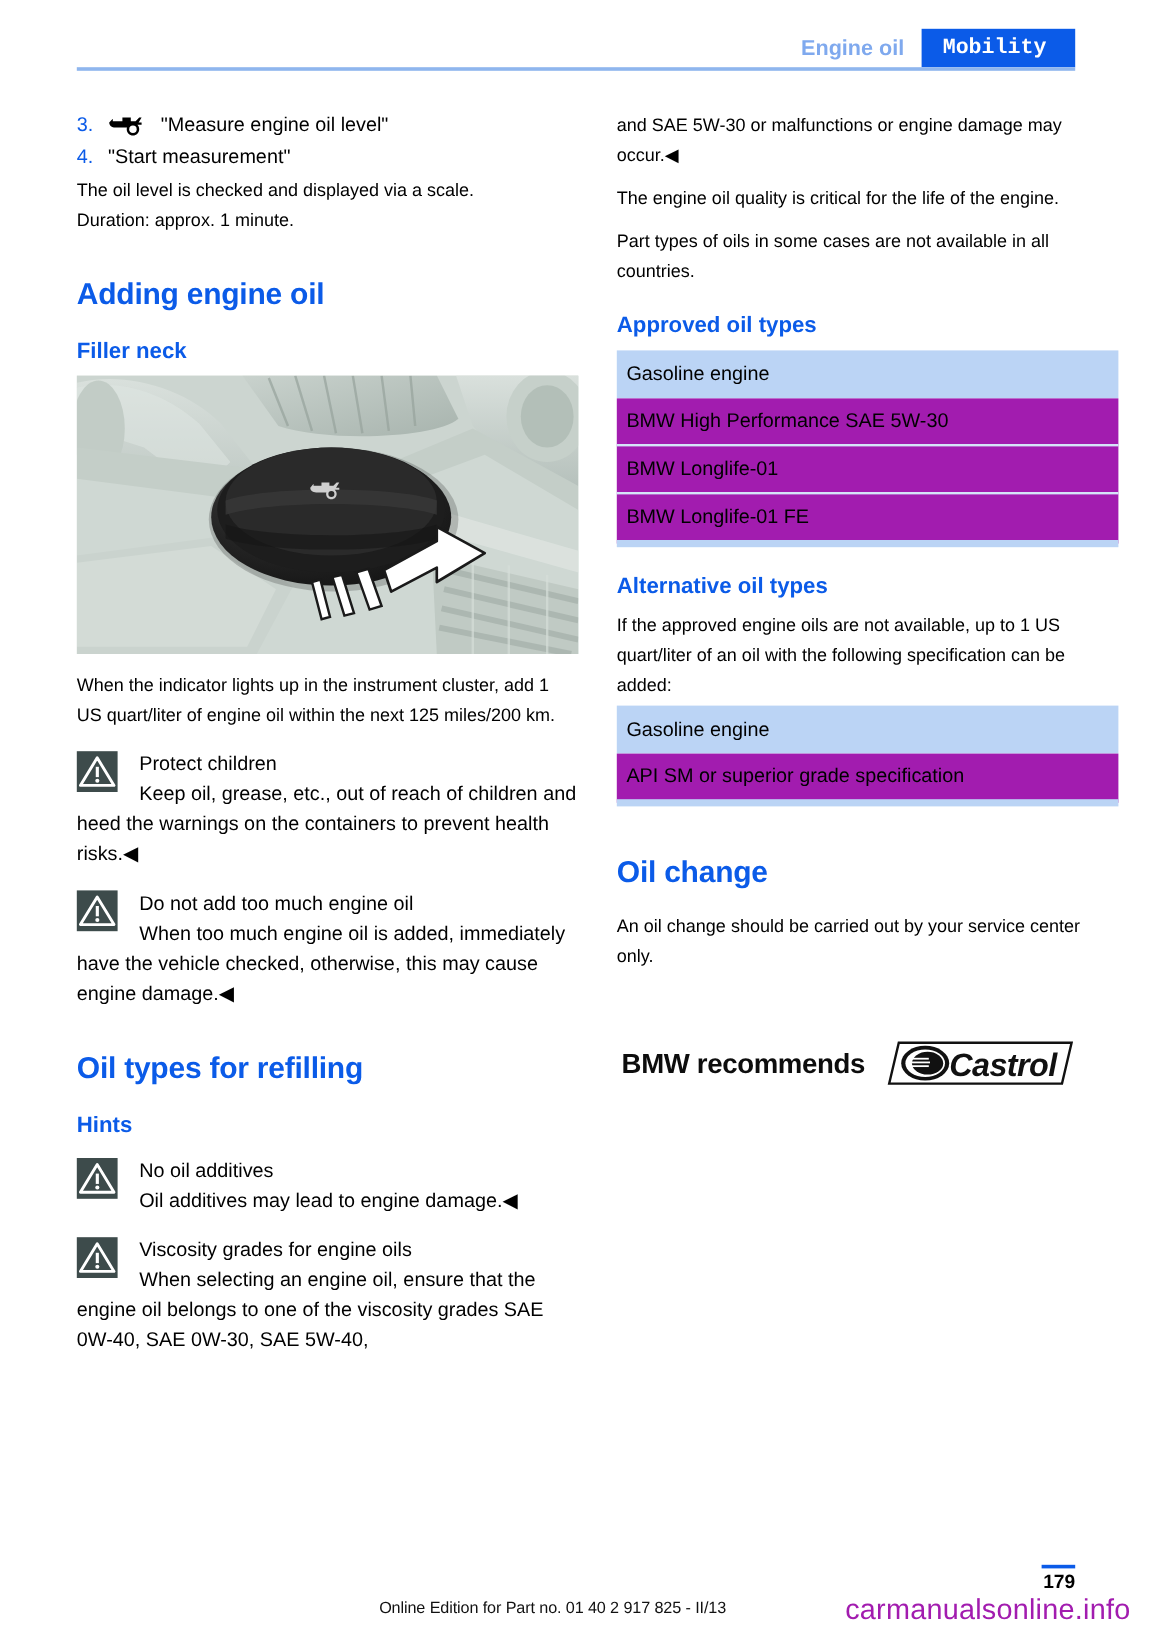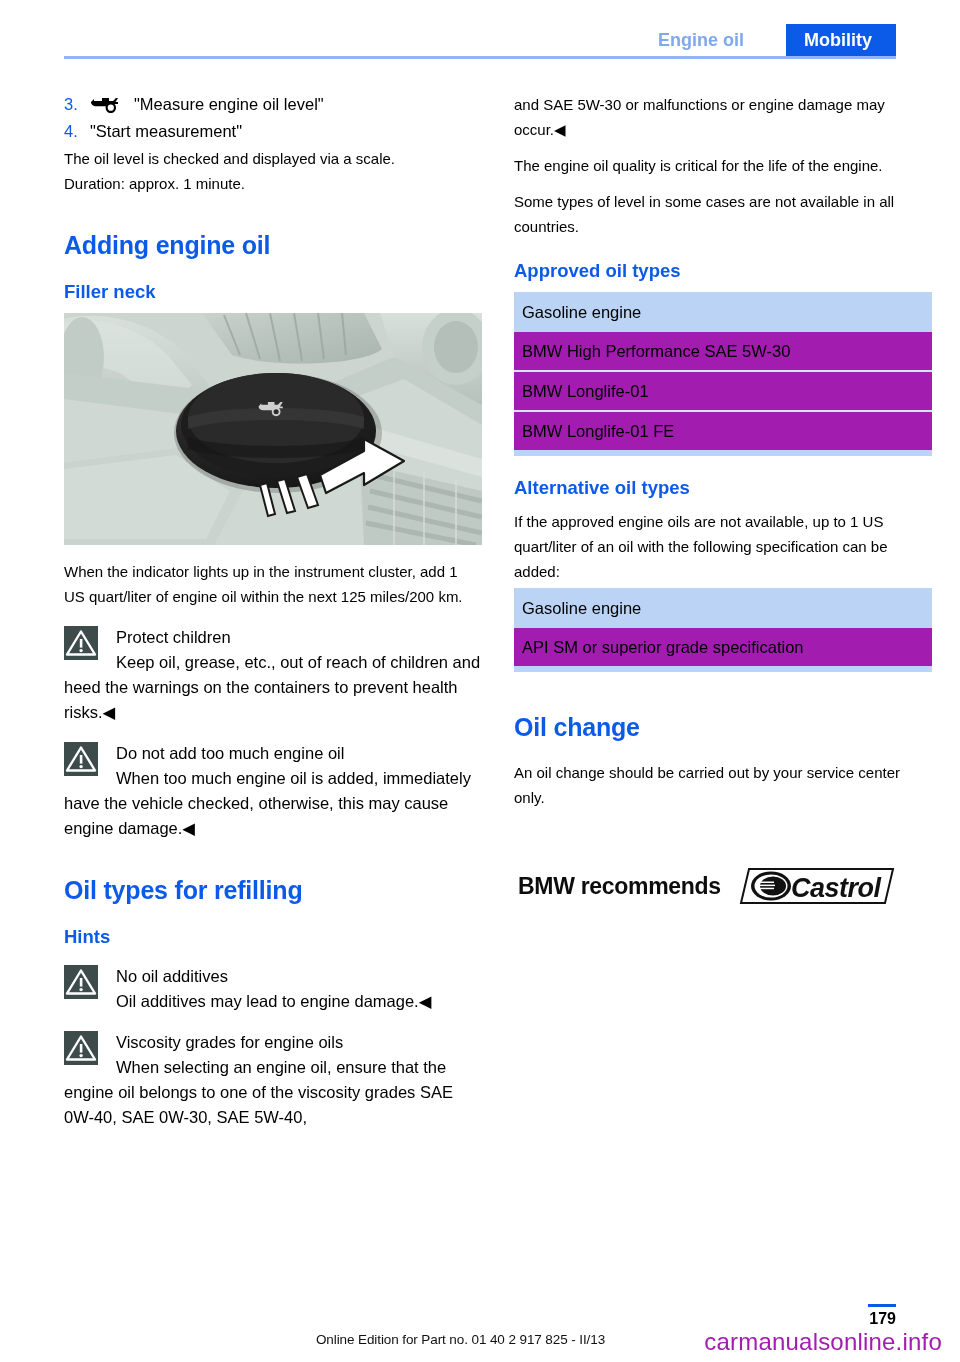--- a/index.html
+++ b/index.html
@@ -32,38 +32,38 @@
     height: 3px;
     background: #8FB6EE;
   }
   .header-tabs {
     position: absolute;
     right: 64px;
     top: 24px;
     display: flex;
     align-items: stretch;
     height: 32px;
-    gap: 28px;
   }
   .tab-inactive {
     color: #7FA9EE;
     font-size: 18px;
     font-weight: bold;
     line-height: 32px;
     padding: 0 14px 0 10px;
     white-space: nowrap;
   }
   .tab-active {
     background: #0B5BE8;
     color: #ffffff;
     font-size: 18px;
     font-weight: bold;
     line-height: 32px;
     padding: 0 24px 0 18px;
     white-space: nowrap;
+    font-family: Liberation Mono, monospace;
   }
 
   
   .col {
     position: absolute;
     top: 92px;
     width: 418px;
   }
   .col-left  { left: 64px; }
   .col-right { left: 514px; }
@@ -413,21 +413,21 @@
     <div class="warn-title">Viscosity grades for engine oils</div>
     <div class="warn-body">When selecting an engine oil, ensure that the engine oil belongs to one of the viscosity grades SAE 0W-40, SAE 0W-30, SAE 5W-40,</div>
   </div>
 
 </div>
 
 <div class="col col-right">
 
   <p class="para">and SAE 5W-30 or malfunctions or engine damage may occur.◀</p>
   <p class="para">The engine oil quality is critical for the life of the engine.</p>
-  <p class="para">Some types of level in some cases are not available in all countries.</p>
+  <p class="para">Part types of oils in some cases are not available in all countries.</p>
 
   <h2 class="sub">Approved oil types</h2>
 
   <table class="oil-table">
     <thead>
       <tr>
         <th>Gasoline engine</th>
       </tr>
     </thead>
     <tbody>

